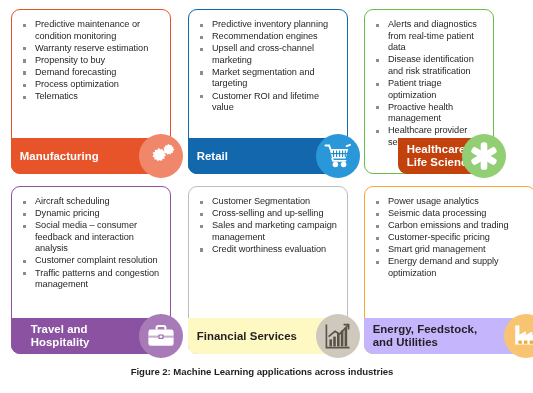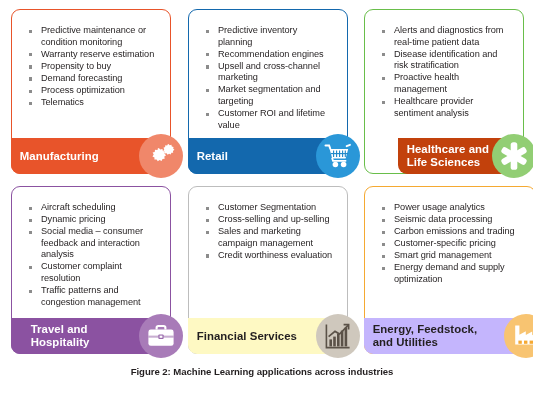--- a/index.html
+++ b/index.html
@@ -44,21 +44,21 @@
     position: absolute;
     left: 0;
     right: 0;
     top: 0;
     padding: 7px 6px 2px 7px;
     box-sizing: border-box;
   }
 
   ul.bullets {
     list-style: none;
-    margin: 8px;
+    margin: 2px;
     padding: 0;
   }
 
   ul.bullets li {
     position: relative;
     padding-left: 14px;
     margin: 0 0 0.5px 0;
     font-size: 9.2px;
     line-height: 11.6px;
     color: #231f20;
@@ -185,26 +185,26 @@
                 </g>
                 <path d="M8.2 15.4l.8 2.4h12.6" stroke="#ffffff" stroke-width="1.8" fill="none" stroke-linecap="round"></path>
                 <circle cx="11.4" cy="21.5" r="2.8" fill="#ffffff"></circle>
                 <circle cx="19.6" cy="21.5" r="2.8" fill="#ffffff"></circle>
                 <path d="M22.6 3.2l3.4-1.4" stroke="#ffffff" stroke-width="1.8" fill="none" stroke-linecap="round"></path>
               </svg>
             </span>
           </div>
         </div>
       </div>
-      <div class="card" style="left: 364px; top: 9px; width: 160px; height: 165px; border-color: rgb(105, 190, 74); text-decoration: underline;">
+      <div class="card" style="left: 364px; top: 9px; width: 130px; height: 165px; border-color: rgb(105, 190, 74); text-decoration: underline;">
         <div class="card-body">
           <ul class="bullets">
             <li><span class="bullet-sq"></span><span>Alerts and diagnostics from real-time patient data</span></li>
             <li><span class="bullet-sq"></span><span>Disease identification and risk stratification</span></li>
-            <li><span class="bullet-sq"></span></li>
+            <li><span class="bullet-sq"></span><span>Patient triage optimization</span></li>
             <li><span class="bullet-sq"></span><span>Proactive health management</span></li>
             <li><span class="bullet-sq"></span><span>Healthcare provider sentiment analysis</span></li>
           </ul>
         </div>
         <div class="card-header" style="background: #c2410c; margin-left: 34px;">
           <div class="title">Healthcare and
 Life Sciences</div>
           <div class="icon-badge" style="background: rgb(146, 206, 116);">
             <span>
               <svg width="30" height="30" viewBox="0 0 30 30">

